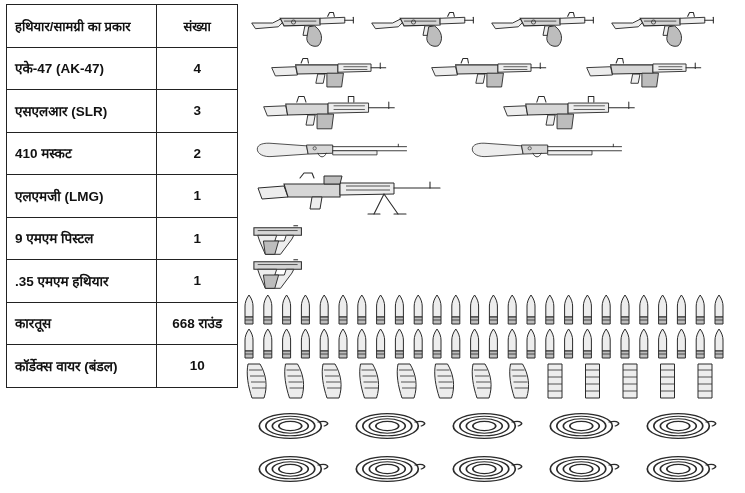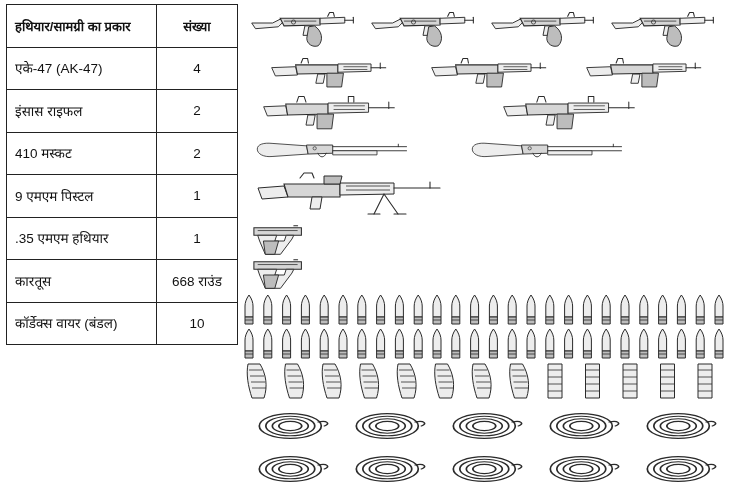--- a/index.html
+++ b/index.html
@@ -21,21 +21,21 @@
     font-size:13.5px;
     color:#111;
     padding:0 8px;
     height:41.5px;
     font-weight:bold;
     background:#fff;
   }
   th.col-type,td.col-type{text-align:left;width:148px;}
   th.col-count,td.col-count{text-align:center;width:70px;}
   thead th{font-weight:bold;font-size:13px;}
-  tbody td{font-weight:normal;}
+  tbody td{font-weight:bold;}
 
   
   #art-panel{
     position:absolute;left:240px;top:0;width:505px;height:493px;
     background:#fff;
   }
   .art-row{position:absolute;}
   svg{display:block;overflow:visible;}
   .ln{fill:none;stroke:#2b2b2b;stroke-width:1.1;stroke-linejoin:round;stroke-linecap:round;}
   .ln2{fill:none;stroke:#2b2b2b;stroke-width:0.8;}
@@ -55,26 +55,30 @@
           <th class="col-type">हथियार/सामग्री का प्रकार</th>
           <th class="col-count">संख्या</th>
         </tr>
       </thead>
       <tbody>
         <tr>
           <td class="col-type">एके-47 (AK-47)</td>
           <td class="col-count">4</td>
         </tr>
         <tr>
-          <td class="col-type">इंसास राइफल</td>
-          <td class="col-count">2</td>
+          <td class="col-type">एसएलआर (SLR)</td>
+          <td class="col-count">3</td>
         </tr>
         <tr>
           <td class="col-type">410 मस्कट</td>
           <td class="col-count">2</td>
+        </tr>
+        <tr>
+          <td class="col-type">एलएमजी (LMG)</td>
+          <td class="col-count">1</td>
         </tr>
         <tr>
           <td class="col-type">9 एमएम पिस्टल</td>
           <td class="col-count">1</td>
         </tr>
         <tr>
           <td class="col-type">.35 एमएम हथियार</td>
           <td class="col-count">1</td>
         </tr>
         <tr>

